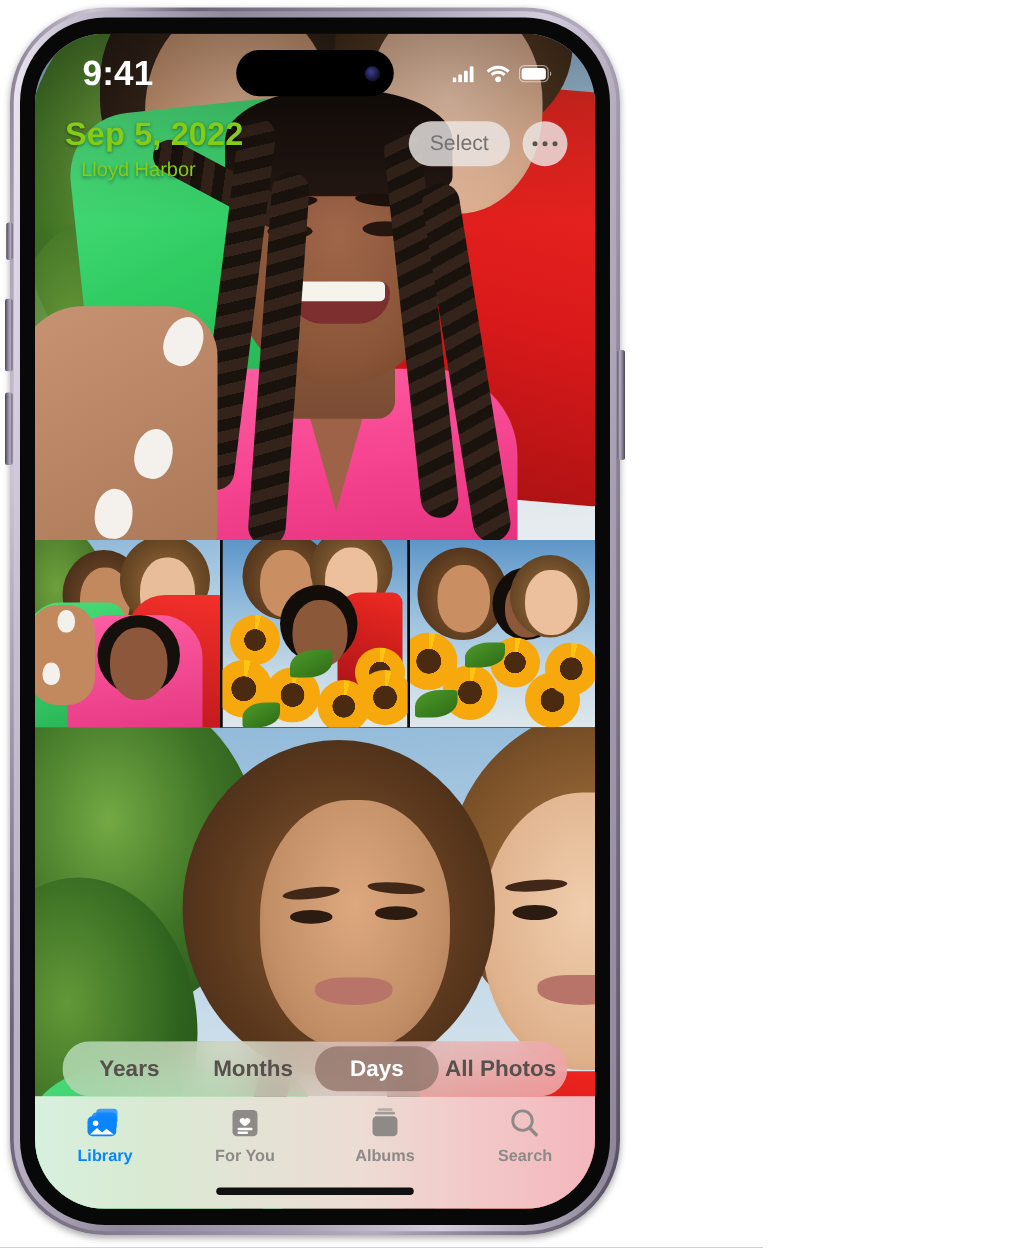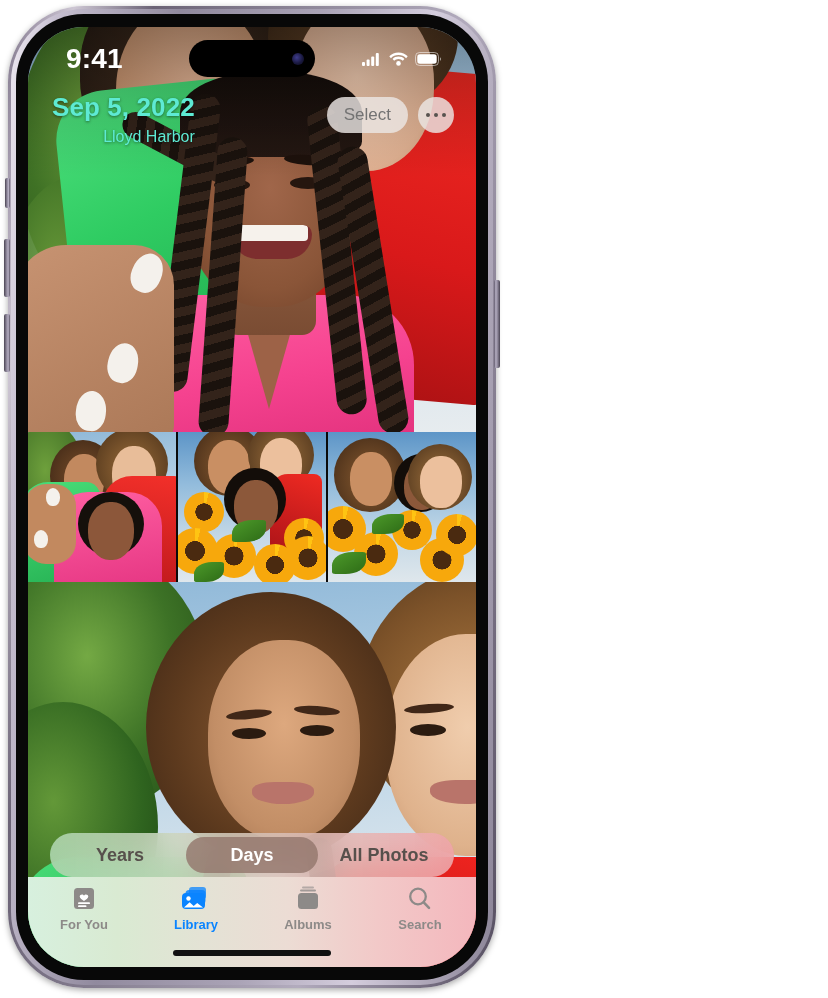--- a/index.html
+++ b/index.html
@@ -258,21 +258,21 @@
     display:flex; align-items:center; justify-content:flex-end; padding-right:11px;
   }
   .dyn-cam { width:12px; height:12px; border-radius:50%;
              background:radial-gradient(circle at 40% 38%, #3f3d8c 0%, #1a1940 55%, #0a0a18 100%); }
 
   .navrow {
     position:absolute; left:0; right:0; top:66px; height:80px;
     display:flex; align-items:flex-start; justify-content:space-between;
     padding:0 22px 0 24px;
   }
-  .nav-left { color:#5eead4; text-shadow:0 1px 3px rgba(0,0,0,.45);text-align:right; }
+  .nav-left { color:#84cc16; text-shadow:0 1px 3px rgba(0,0,0,.45); }
   .nav-date { font-size:26px; font-weight:700; letter-spacing:.1px; line-height:1.1; }
   .nav-place{ font-size:16px; font-weight:500; margin-top:6px;margin-left:13px; }
   .nav-right{ display:flex; align-items:center; gap:10px; margin-top:4px; }
   .btn-select {
     height:36px; padding:0 17px; border-radius:18px;
     background:rgba(235,230,228,0.82);
     color:#737373; font-size:17px; font-weight:500;
     display:flex; align-items:center; justify-content:center;
     border:none; font-family:inherit; cursor:pointer;
   }
@@ -519,54 +519,55 @@
               <i></i>
                 <i></i>
                 <i></i>
             </span>
           </button>
         </div>
       </div>
 
       <div class="segmented">
         <button class="seg">Years</button>
+        <button class="seg">Months</button>
         <button class="seg active">Days</button>
         <button class="seg">All Photos</button>
       </div>
 
       <div class="tabbar">
-
-        <button class="tab">
-          <span class="tab-ico">
-            <svg width="30" height="26" viewBox="0 0 30 26">
-              <rect x="5" y="2" width="20" height="21" rx="3.5" fill="#8d8a88"></rect>
-              <path d="M15 9.6c-1.1-2.1-4.3-1.3-4.3 1 0 1.8 2.6 3.3 4.3 4.4 1.7-1.1 4.3-2.6 4.3-4.4 0-2.3-3.2-3.1-4.3-1z" fill="#fff"></path>
-              <rect x="9" y="16.2" width="12" height="1.9" rx=".95" fill="#fff"></rect>
-              <rect x="9" y="19.2" width="8.5" height="1.9" rx=".95" fill="#fff"></rect>
-            </svg>
-          </span>
-          <span class="tab-label">For You</span>
-        </button>
 
         <button class="tab active">
           <span class="tab-ico">
             <svg width="30" height="26" viewBox="0 0 30 26">
               <rect x="8" y="1" width="17" height="12" rx="3" fill="#0a84ff" opacity="0.75"></rect>
               <rect x="4.5" y="4" width="20" height="14" rx="3.5" fill="#0a84ff" opacity="0.85"></rect>
               <rect x="1" y="7" width="23" height="16" rx="4" fill="#0a84ff"></rect>
               <circle cx="7.5" cy="12.5" r="2.2" fill="#fff"></circle>
               <path d="M3 21.5l5.6-5.2 4.1 3.6 3.5-3 5.8 4.6z" fill="#fff"></path>
             </svg>
           </span>
           <span class="tab-label">Library</span>
         </button>
 
         <button class="tab">
           <span class="tab-ico">
             <svg width="30" height="26" viewBox="0 0 30 26">
+              <rect x="5" y="2" width="20" height="21" rx="3.5" fill="#8d8a88"></rect>
+              <path d="M15 9.6c-1.1-2.1-4.3-1.3-4.3 1 0 1.8 2.6 3.3 4.3 4.4 1.7-1.1 4.3-2.6 4.3-4.4 0-2.3-3.2-3.1-4.3-1z" fill="#fff"></path>
+              <rect x="9" y="16.2" width="12" height="1.9" rx=".95" fill="#fff"></rect>
+              <rect x="9" y="19.2" width="8.5" height="1.9" rx=".95" fill="#fff"></rect>
+            </svg>
+          </span>
+          <span class="tab-label">For You</span>
+        </button>
+
+        <button class="tab">
+          <span class="tab-ico">
+            <svg width="30" height="26" viewBox="0 0 30 26">
               <rect x="9" y="0.5" width="12" height="2" rx="1" fill="#8d8a88" opacity="0.6"></rect>
               <rect x="7" y="3.4" width="16" height="2.2" rx="1.1" fill="#8d8a88" opacity="0.8"></rect>
               <rect x="5" y="7" width="20" height="16" rx="3.5" fill="#8d8a88"></rect>
             </svg>
           </span>
           <span class="tab-label">Albums</span>
         </button>
 
         <button class="tab">
           <span class="tab-ico">

